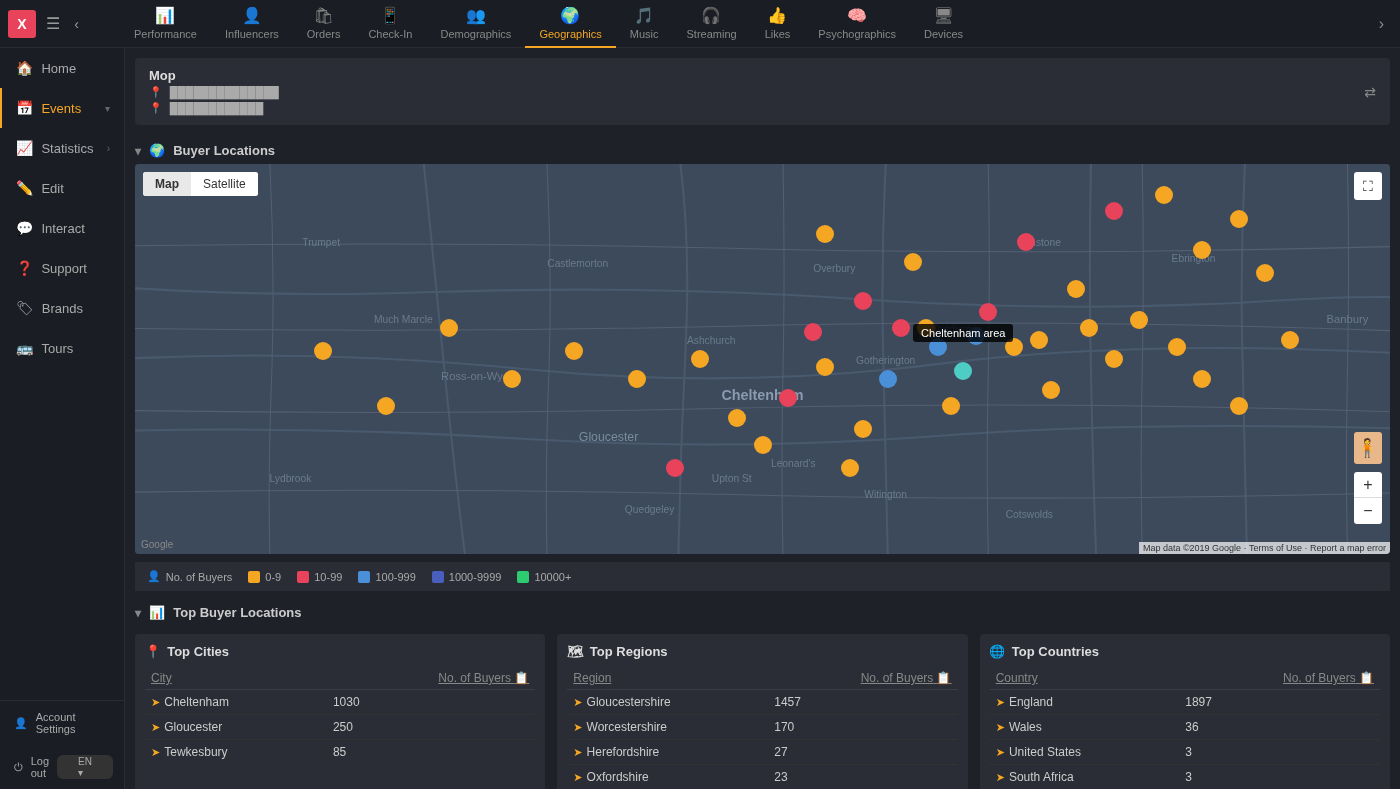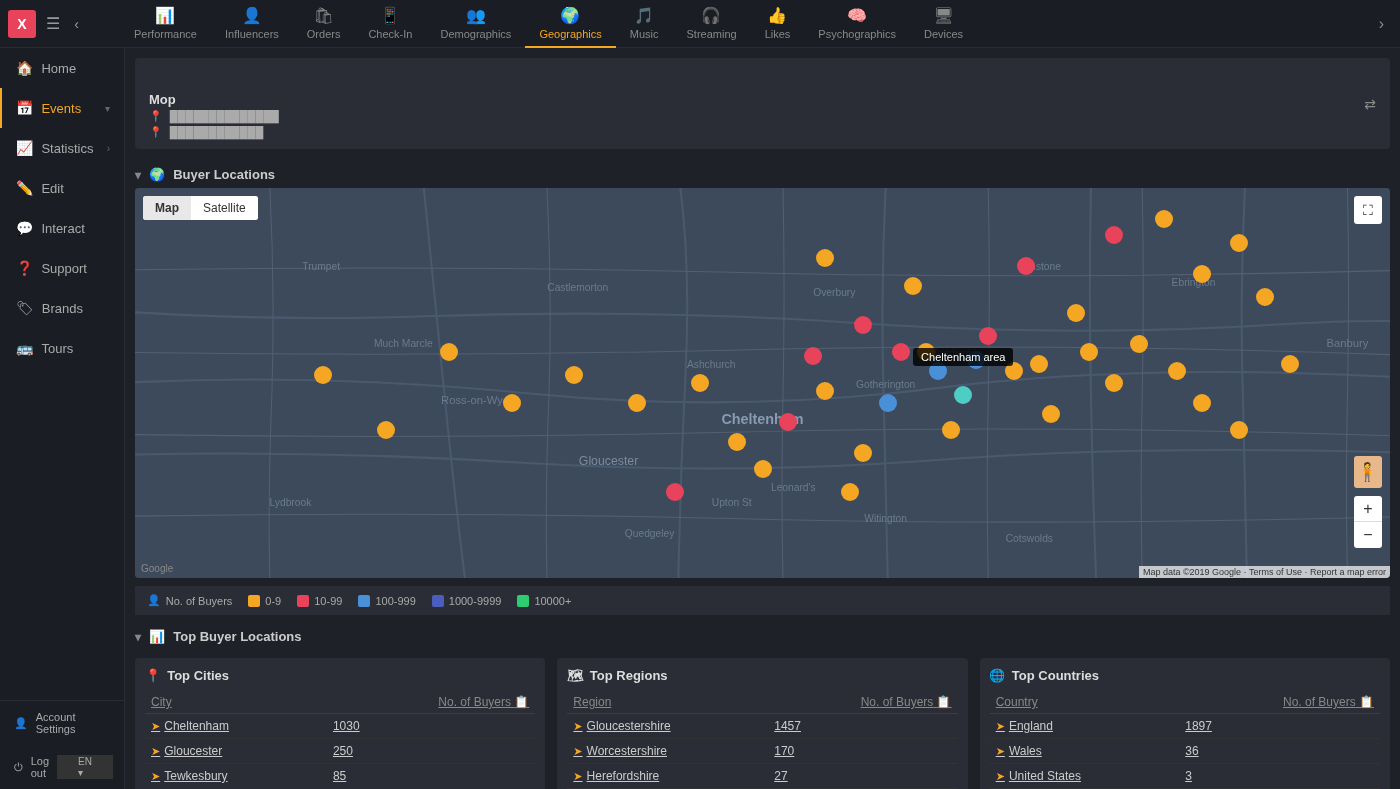--- a/index.html
+++ b/index.html
@@ -103,21 +103,21 @@
       display: flex;
       align-items: center;
       gap: 8px;
       padding: 10px 14px;
       cursor: pointer;
       color: #aaa;
       font-size: 12px;
     }
     .sidebar-bottom-item .lang-badge {
       background: #333;
-      border-radius: 0;
+      border-radius: 6px;
       padding: 1px 21px;
       font-size: 10px;
     }
 
     
     .content {
       flex: 1;
       overflow-y: auto;
       background: #1e2128;
       padding: 10px;
@@ -129,21 +129,21 @@
     
     .event-card {
       background: #2a2d35;
       border-radius: 4px;
       padding: 10px 14px;
       margin-bottom: 10px;
       display: flex;
       align-items: center;
       gap: 12px;
     }
-    .event-info { flex: 1; margin-top: 24px; }
+    .event-info { flex: 1; }
     .event-title { font-size: 13px; color: #ddd; font-weight: bold; }
     .event-details { font-size: 11px; color: #888; margin-top: 3px; }
     .event-controls { display: flex; align-items: center; gap: 8px; }
     .event-controls .ctrl-icon { color: #888; cursor: pointer; font-size: 14px; }
 
     
     .section-header {
       display: flex;
       align-items: center;
       gap: 8px;
@@ -326,21 +326,20 @@
       text-align: left;
       padding: 4px 6px;
       border-bottom: 1px solid #3a3d45;
       text-decoration: underline;
     }
     .stat-table th.right { text-align: right; }
     .stat-table td {
       padding: 5px 6px;
       color: #ccc;
       border-bottom: 1px solid #333;
-      text-decoration: underline;
     }
     .stat-table td.right { text-align: left; }
     .stat-table tr:last-child td { border-bottom: none; }
     .row-icon { font-size: 11px; color: #f5a623; margin-right: 4px; }
     .copy-icon { color: #888; cursor: pointer; font-size: 12px; }
 
     
     .map-svg-bg {
       position: absolute;
       top: 0; left: 0;

